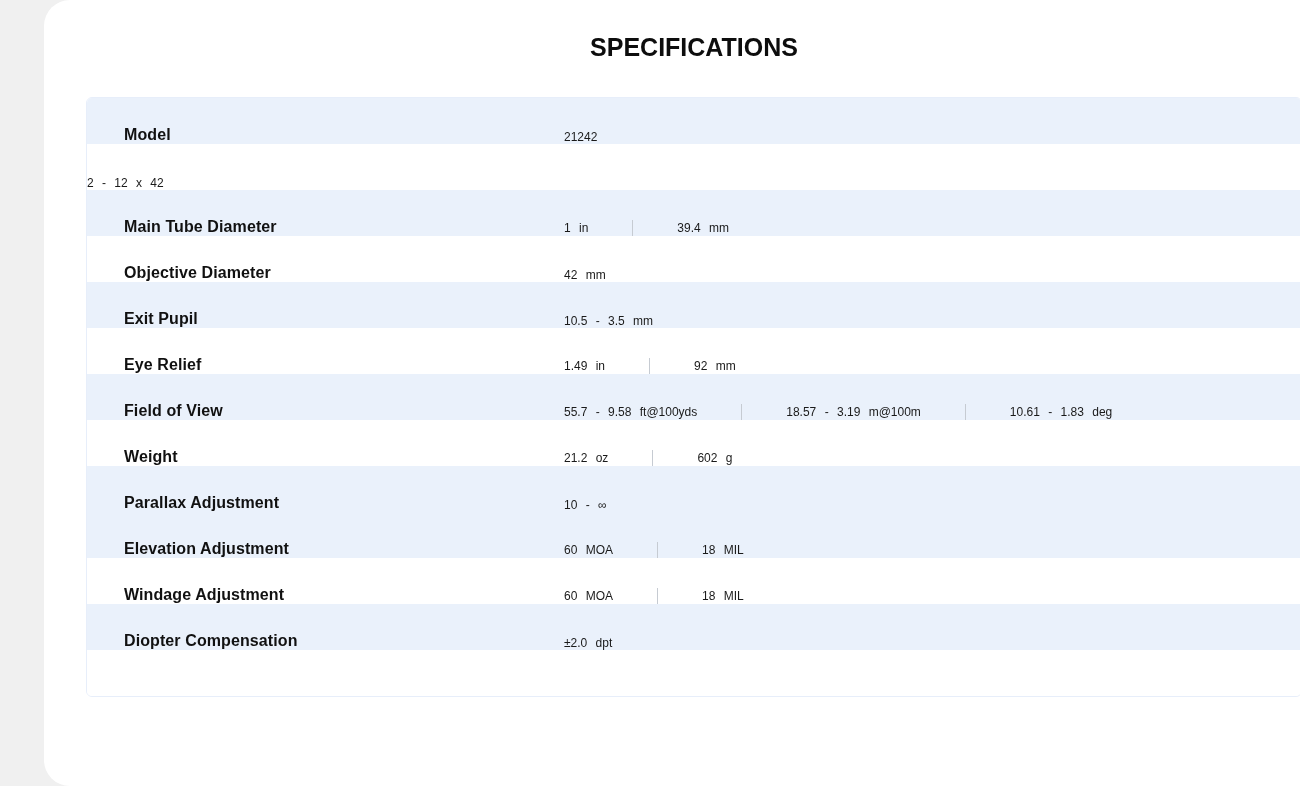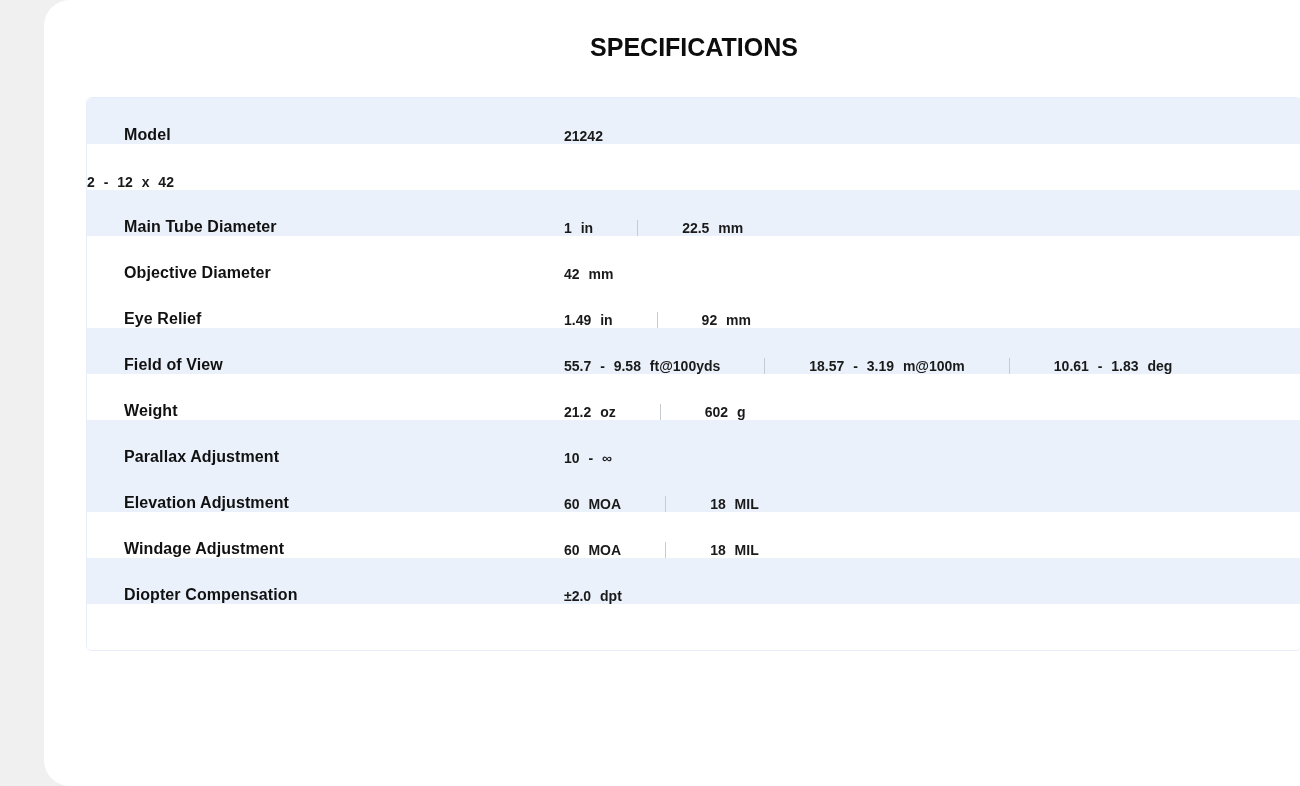--- a/index.html
+++ b/index.html
@@ -48,22 +48,22 @@
     padding-left: 37px;
     font-size: 16px;
     font-weight: 700;
     color: #111111;
     letter-spacing: 0.1px;
     white-space: nowrap;
   }
   .cell-value {
     display: flex;
     align-items: center;
-    font-size: 14px;
-    font-weight: 700;
+    font-size: 12px;
+    font-weight: 400;
     color: #1a1a1a;
     word-spacing: 5px;
     white-space: nowrap;
   }
   .vdiv {
     width: 1px;
     height: 16px;
     background: #c6cbd2;
     margin: 0 44px;
     flex: 0 0 auto;
@@ -89,31 +89,37 @@
       <div class="cell-value">
         <span>2 - 12 x 42</span>
       </div>
     </div>
 
     <div class="row alt">
       <div class="cell-label">Main Tube Diameter</div>
       <div class="cell-value">
         <span>1 in</span>
         <span class="vdiv"></span>
-        <span>22.5 mm</span>
+        <span>39.4 mm</span>
       </div>
     </div>
 
     <div class="row">
       <div class="cell-label">Objective Diameter</div>
       <div class="cell-value">
         <span>42 mm</span>
       </div>
     </div>
 
+    <div class="row alt">
+      <div class="cell-label">Exit Pupil</div>
+      <div class="cell-value">
+        <span>10.5 - 3.5 mm</span>
+      </div>
+    </div>
 
     <div class="row">
       <div class="cell-label">Eye Relief</div>
       <div class="cell-value">
         <span>1.49 in</span>
         <span class="vdiv"></span>
         <span>92 mm</span>
       </div>
     </div>
 

